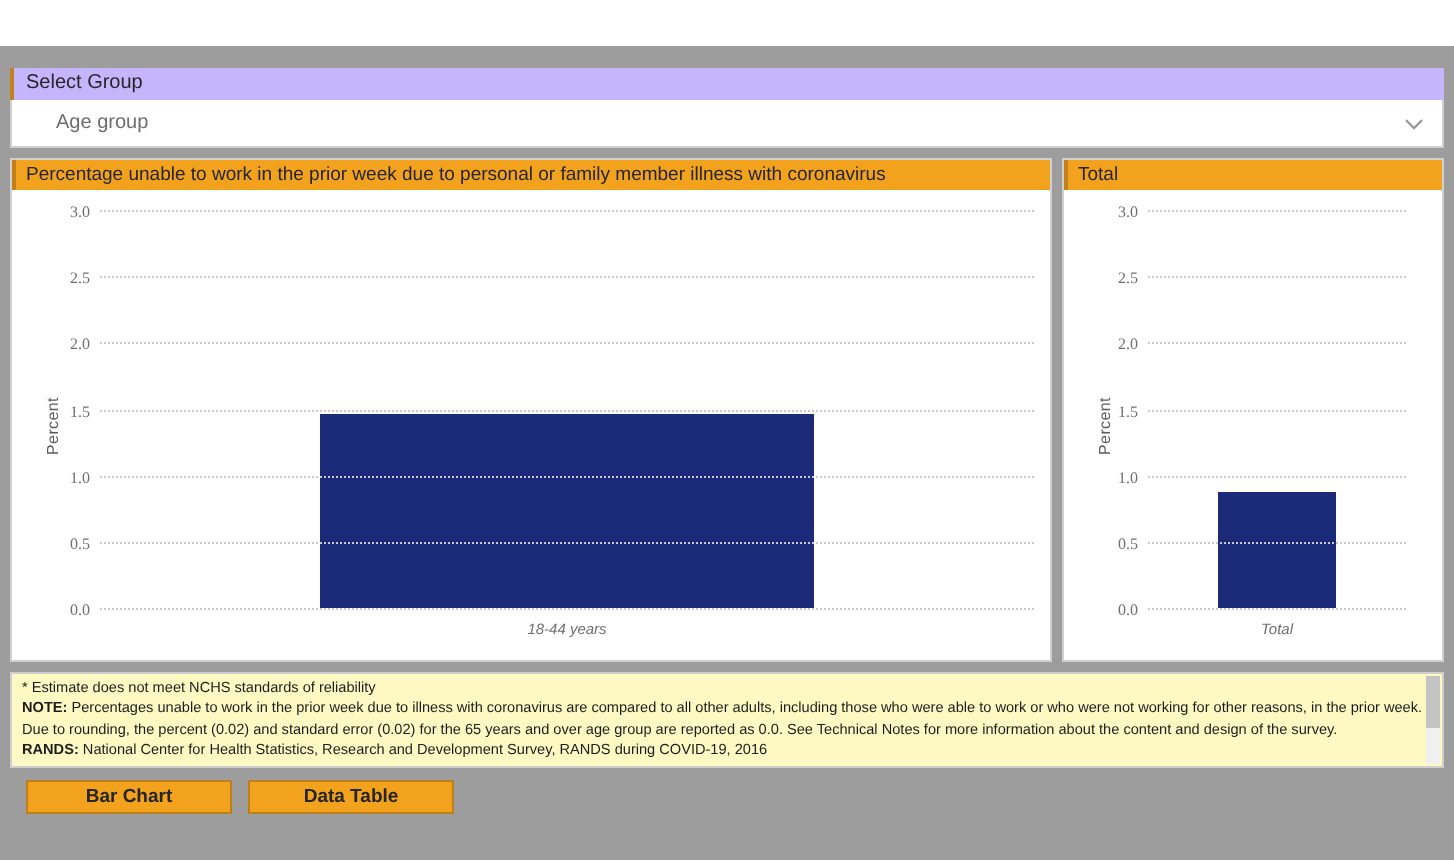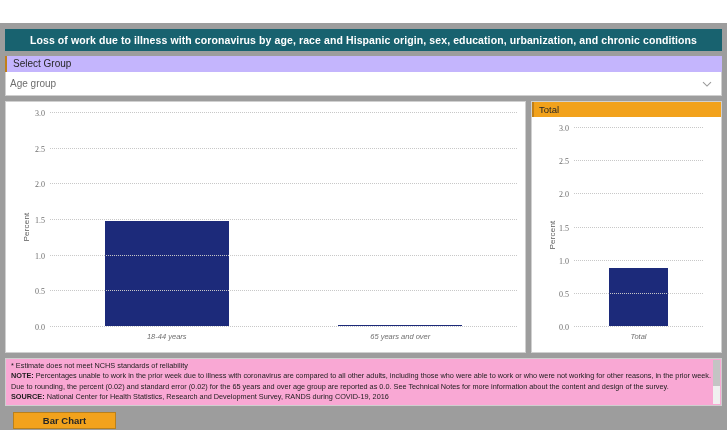--- a/index.html
+++ b/index.html
@@ -40,21 +40,21 @@
     border-left: 2px solid #c1801a;
     height: 16px;
     line-height: 12px;
   }
   .select-control {
     background: #ffffff;
     height: 24px;
     border: 1px solid #cfcfcf;
     border-top: none;
     display: flex; align-items: center;
-    padding: 0 4px;
+    padding: 0 22px;
     position: relative;
   }
   .select-value { font-size: 10px; color: #6d6d6d; }
   .chev {
     position: absolute; right: 10px; top: 50%;
     transform: translateY(-55%);
     width: 9px; height: 9px; display:block;
   }
   .chev svg { display:block; }
 
@@ -138,21 +138,21 @@
     left: 50%; transform: translateX(-50%);
     font-size: 7.5px; color: #6e6e6e;
     white-space: nowrap;
   }
   .panel.total .bar { width: 46%; }
   .panel.total .plot { left: 42px; right: 18px; top: 10px; bottom: 26px; }
 
   
   .notes {
     margin-top: 5px;
-    background: #f9a8d4;
+    background: #fef9c3;
     border: 1px solid #cfcfcf;
     height: 48px;
     padding: 2px 6px 2px 5px;
     font-size: 7.3px;
     line-height: 10.4px;
     color: #1d1d1d;
     overflow: hidden;
     position: relative;
   }
   .notes .ln { white-space: normal; }
@@ -181,49 +181,45 @@
     display: flex; align-items: center; justify-content: center;
     cursor: pointer;
   }
 </style>
 </head>
 <body>
 
 <div class="page">
   <div class="app-frame">
 
-    <div class="title-bar">Loss of work due to illness with coronavirus by age, race and Hispanic origin, sex, education, urbanization, and chronic conditions</div>
 
     <div class="select-block">
       <div class="select-label">Select Group</div>
       <div class="select-control">
         <span class="select-value">Age group</span>
         <span class="chev">
           <svg viewBox="0 0 10 10" width="10" height="10">
               <path d="M1 3 L5 7 L9 3" fill="none" stroke="#9a9a9a" stroke-width="1.1"></path>
             </svg>
         </span>
       </div>
     </div>
 
     <div class="panels">
 
       <div class="panel main">
+        <div class="panel-head">Percentage unable to work in the prior week due to personal or family member illness with coronavirus</div>
         <div class="panel-body">
           <div class="chart">
             <div class="ylabel">Percent</div>
             <div class="plot" id="plot-main">
               <div class="bars" id="bars-main">
                   <div class="barcell">
                     <div class="bar" style="height: 49%; background: rgb(28, 42, 122);"></div>
                     <span class="xtick">18-44 years</span>
-                  </div>
-                  <div class="barcell">
-                    <div class="bar" style="height: 0.666667%; background: rgb(28, 42, 122);"></div>
-                    <span class="xtick">65 years and over</span>
                   </div>
                 </div>
             <div class="gridline" style="top: 100%;">
                   <span class="ytick">0.0</span>
                 </div>
                 <div class="gridline" style="top: 83.3333%;">
                   <span class="ytick">0.5</span>
                 </div>
                 <div class="gridline" style="top: 66.6667%;">
                   <span class="ytick">1.0</span>
@@ -281,23 +277,24 @@
               </div>
           </div>
         </div>
       </div>
 
     </div>
 
     <div class="notes">
       <div class="ln">* Estimate does not meet NCHS standards of reliability</div>
       <div class="ln"><b>NOTE:</b><span> Percentages unable to work in the prior week due to illness with coronavirus are compared to all other adults, including those who were able to work or who were not working for other reasons, in the prior week.  Due to rounding, the percent (0.02) and standard error (0.02) for the 65 years and over age group are reported as 0.0.  See Technical Notes for more information about the content and design of the survey.</span></div>
-      <div class="ln"><b>SOURCE:</b><span> National Center for Health Statistics, Research and Development Survey, RANDS during COVID-19, 2016</span></div>
+      <div class="ln"><b>RANDS:</b><span> National Center for Health Statistics, Research and Development Survey, RANDS during COVID-19, 2016</span></div>
       <div class="scroll-track"></div>
       <div class="scroll-thumb"></div>
     </div>
 
     <div class="btn-row">
       <div class="btn">Bar Chart</div>
+      <div class="btn">Data Table</div>
     </div>
 
   </div>
 </div>
 
 </body></html>

